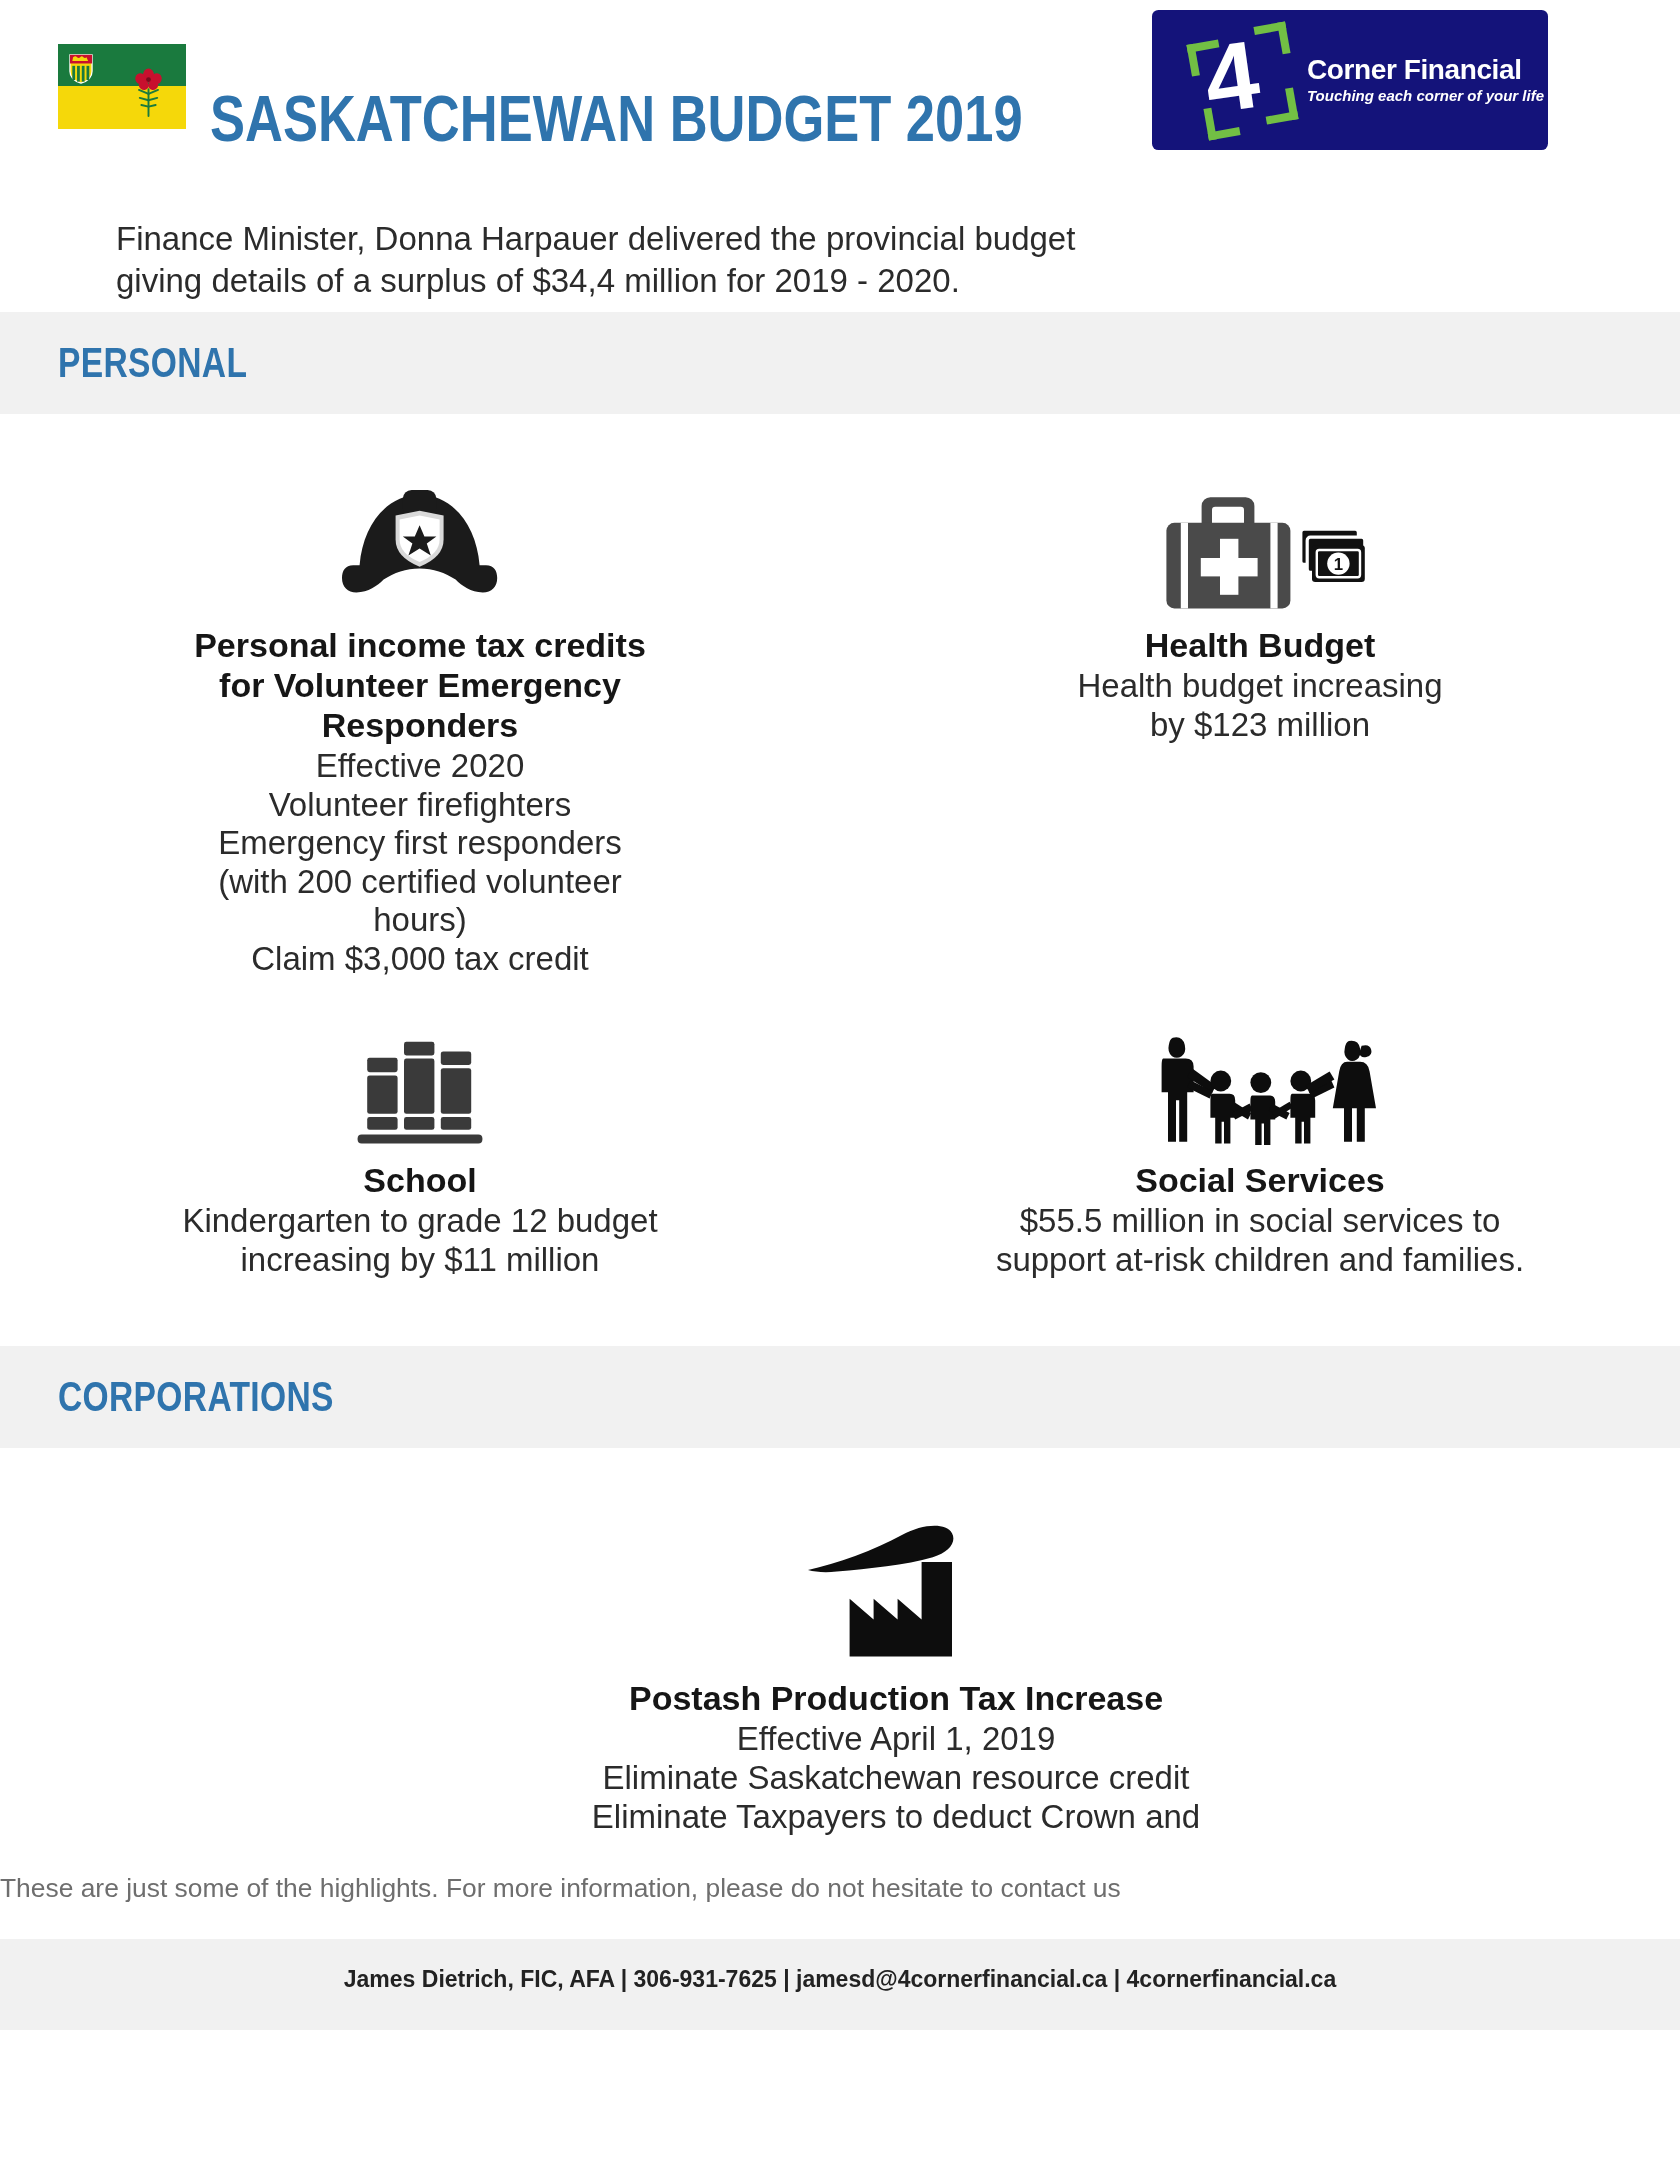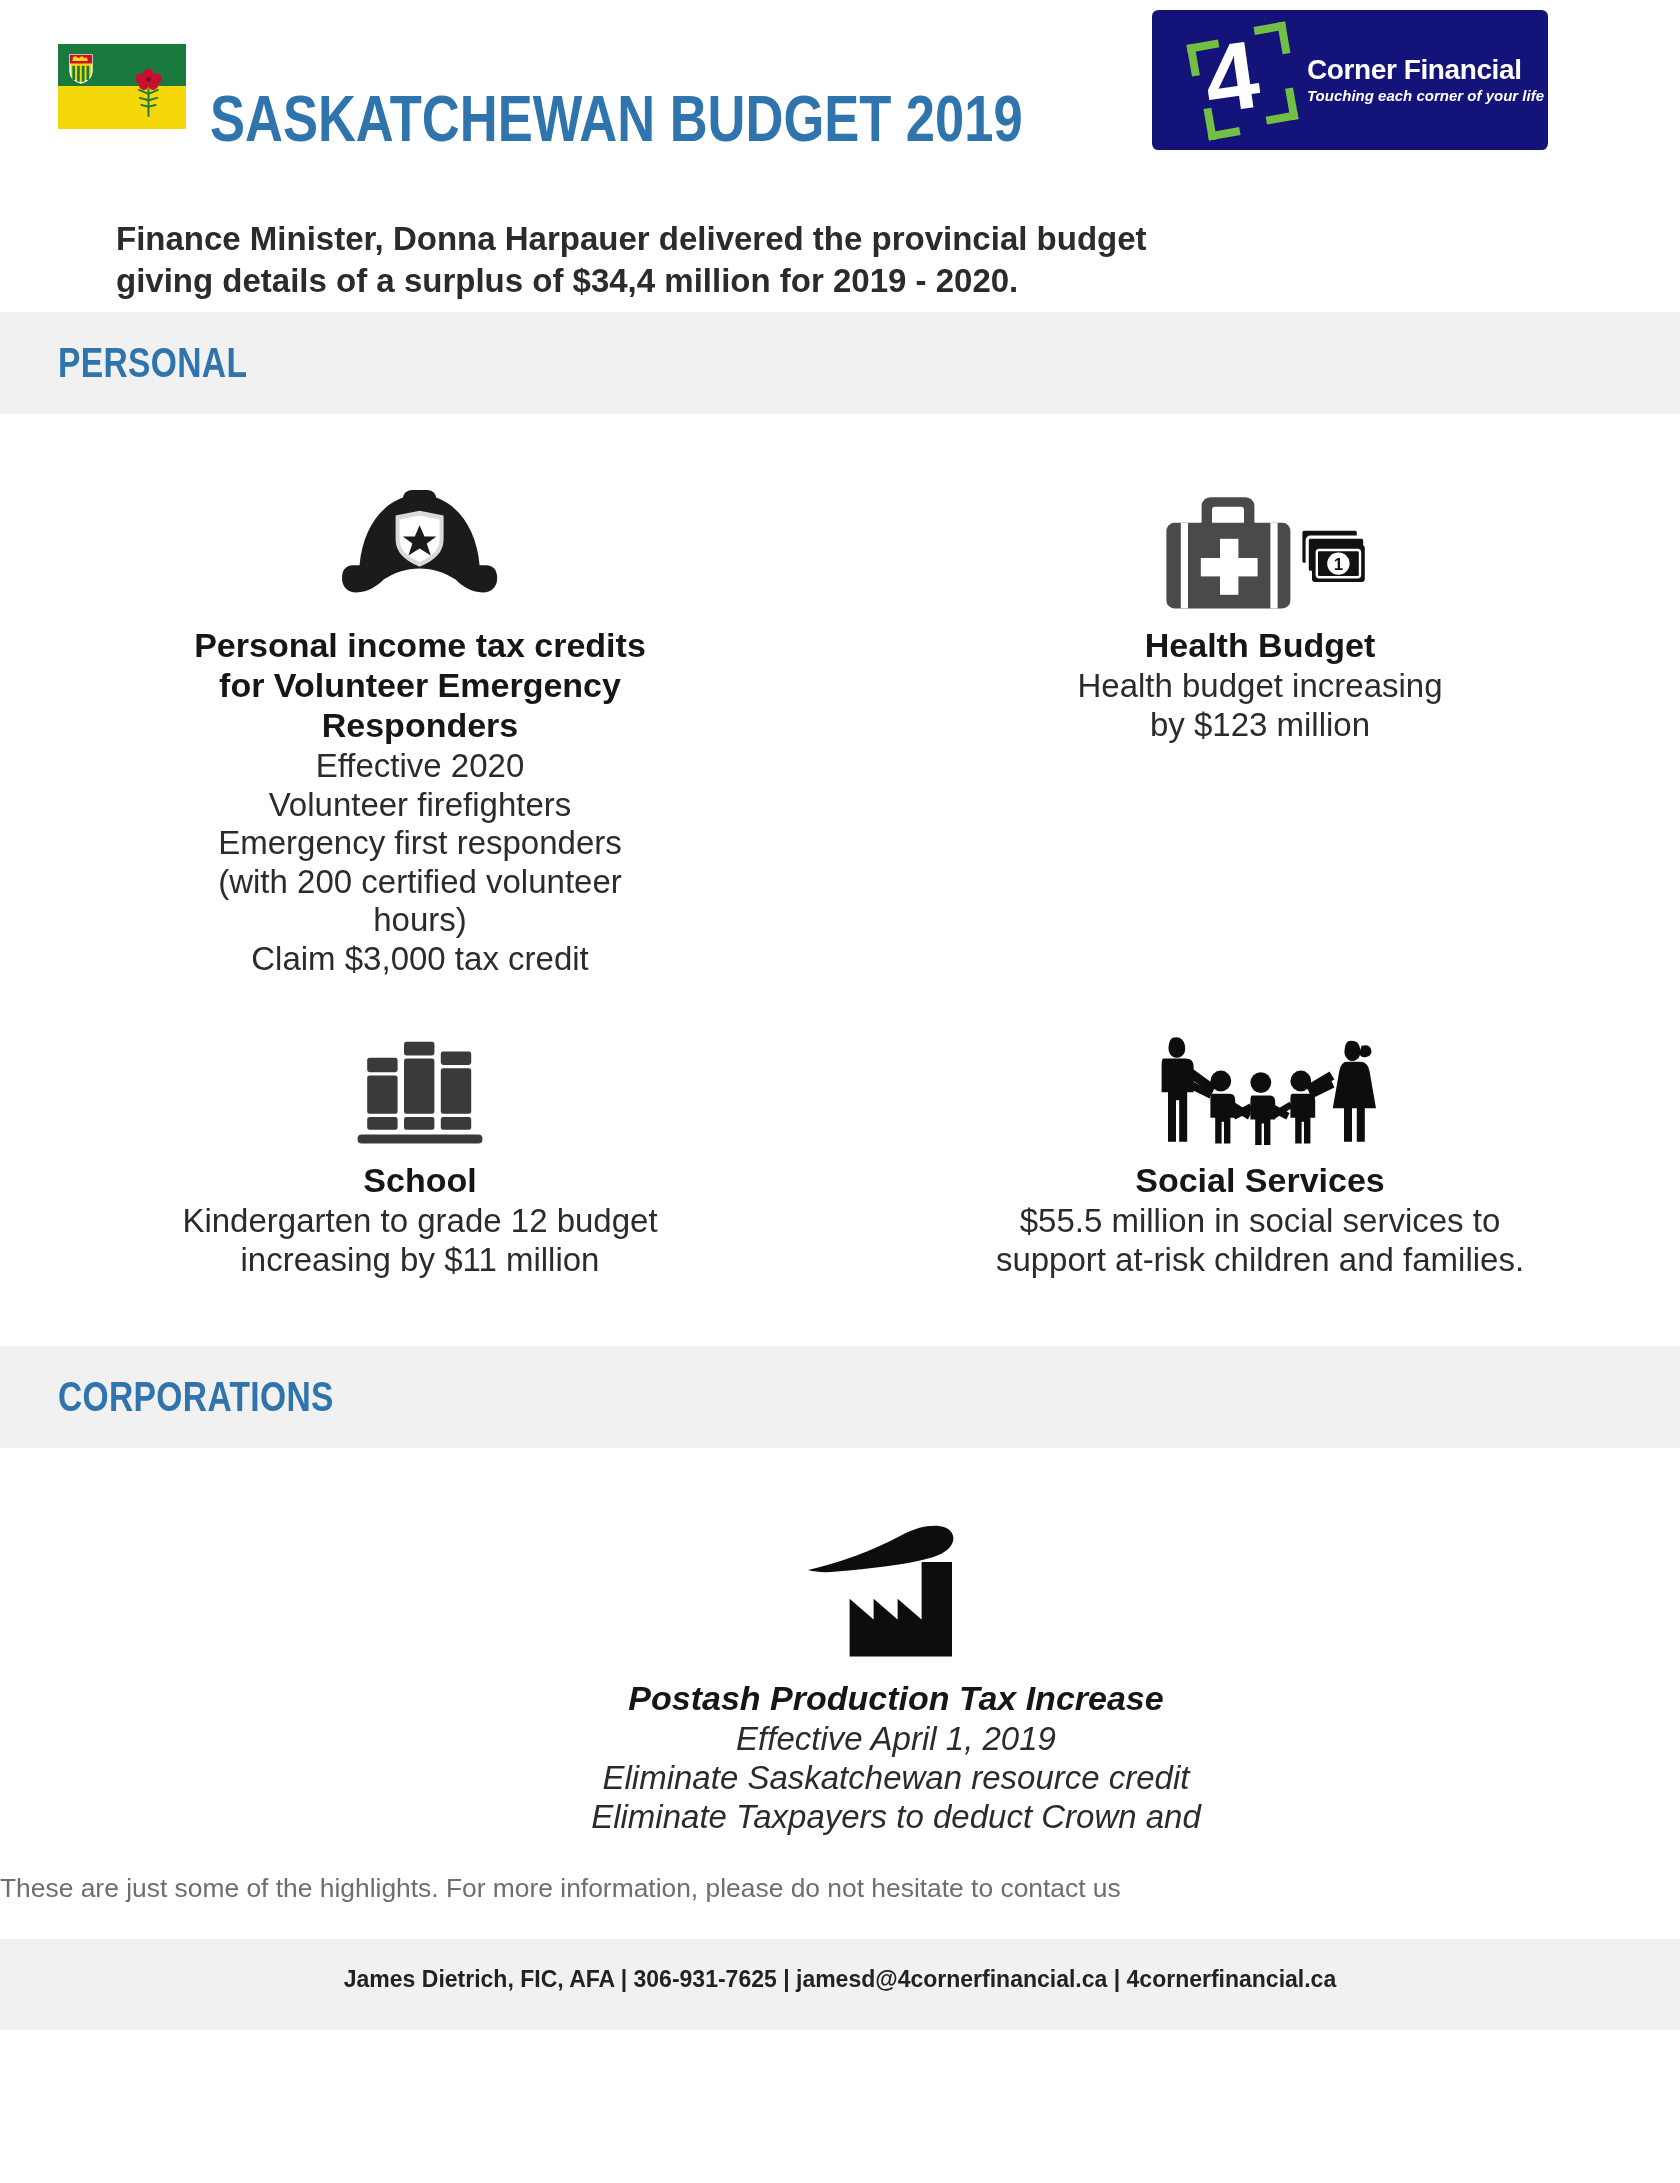--- a/index.html
+++ b/index.html
@@ -64,21 +64,21 @@
     white-space: nowrap;
     transform: scaleX(0.82);
     transform-origin: left center;
   }
   .subtitle {
     margin: 24px 0 0 58px;
     font-size: 33px;
     line-height: 1.28;
     color: #2b2b2b;
     max-width: 1136px;
-    font-weight: 700;
+    font-weight: 400;
   }
   .subtitle span { display: block; }
 
   .logo {
     position: absolute;
     top: 9.6px;
     right: 132px;
     width: 396px;
     height: 140px;
     background: #14137a;
@@ -195,21 +195,20 @@
     margin: 0;
   }
   .card-body span { display: block; }
 
   
   .card-wide {
     width: 100%;
     text-align: center;
     padding: 50px 80px 0 192px;
     box-sizing: border-box;
-    font-style: italic;
   }
   .card-wide .icon-box { height: 160px; margin-bottom: 21px; }
 
   .note {
     text-align: left;
     font-size: 26.4px;
     color: #6e6e6e;
     padding: 37px 0 35px 0;
     background: #ffffff;
   }

